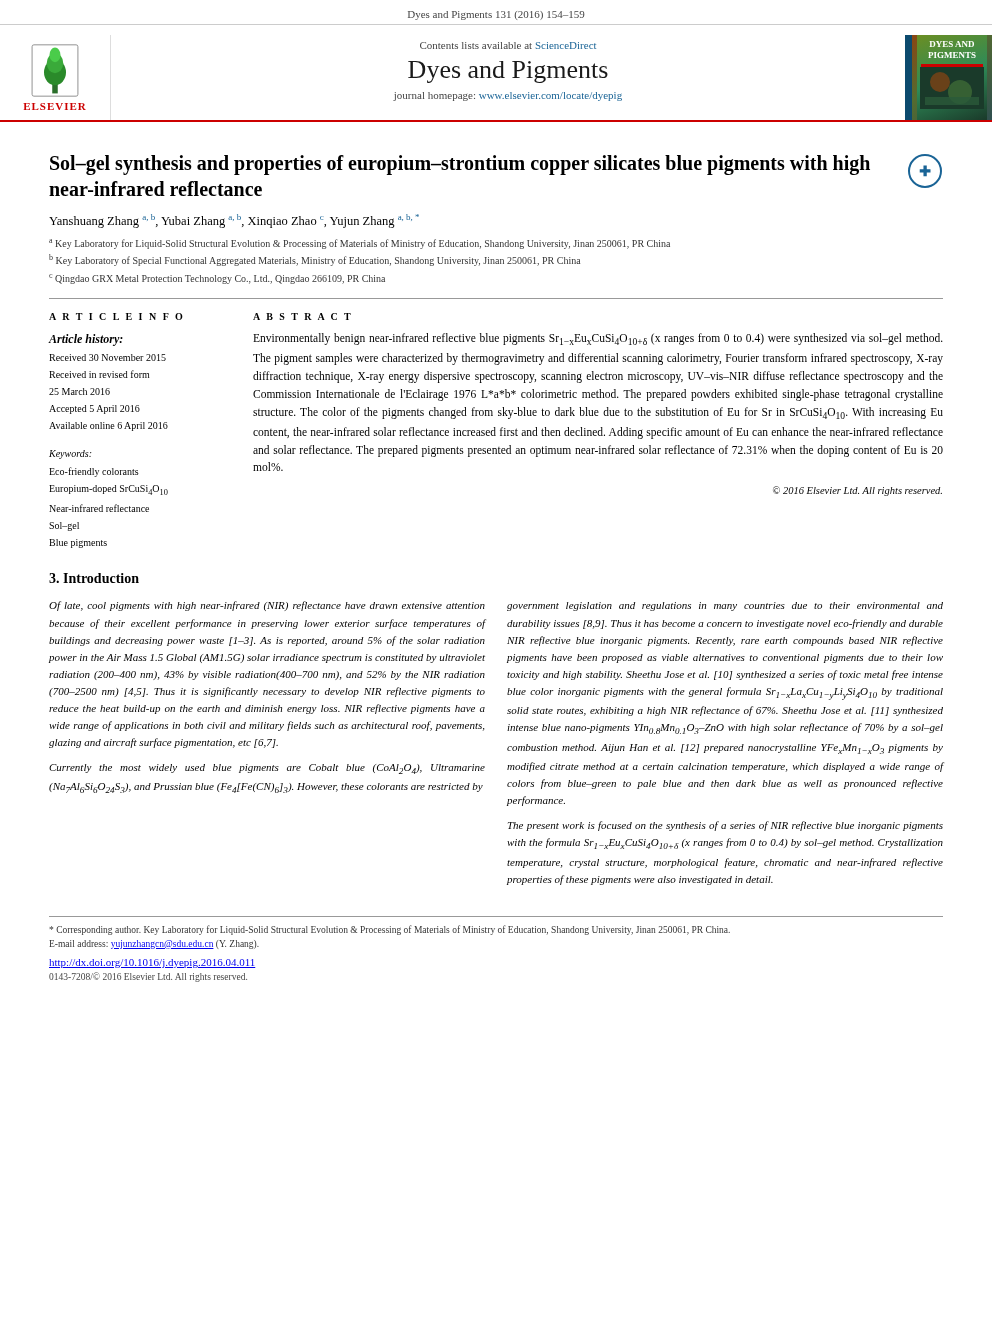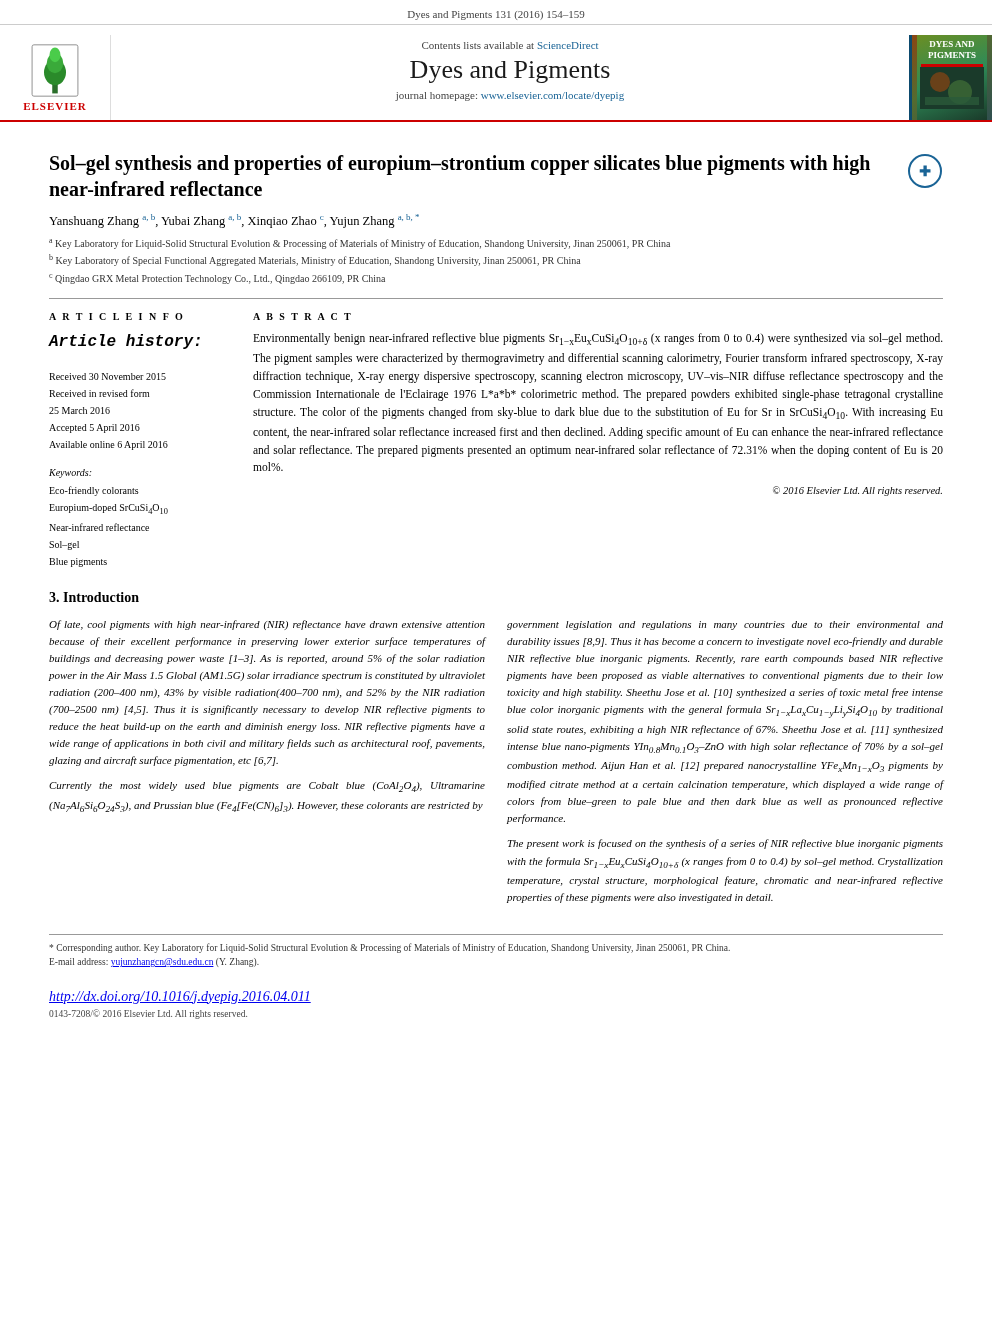--- a/index.html
+++ b/index.html
@@ -47,21 +47,21 @@
       font-weight: bold;
       color: #c00;
       letter-spacing: 1px;
       margin-top: 2px;
     }
     .journal-title-area {
       flex: 1;
       text-align: center;
       padding: 4px 10px 8px;
       border-left: 1px solid #ddd;
-      border-right: 3px solid #0c4a6e;
+      border-right: 7px solid #0c4a6e;
     }
     .sciencedirect-link {
       font-size: 11px;
       color: #444;
       margin-bottom: 4px;
     }
     .sciencedirect-link a { color: #1a6496; text-decoration: none; }
     .journal-main-title {
       font-size: 26px;
       font-weight: normal;
@@ -198,23 +198,22 @@
     }
 
     .article-history {
       font-size: 10px;
       line-height: 1.6;
       color: #000;
     }
     .article-history .ah-title {
       font-style: italic;
       font-weight: bold;
-      margin-bottom: 13px;
-      font-size: 16px;
-      font-family: Liberation Mono, monospace;
+      margin-bottom: 1px;
+      font-size: 12px;
     }
     .article-history .ah-row { margin-bottom: 1px; }
 
     .keywords-section {
       margin-top: 14px;
     }
     .keywords-section .kw-title {
       font-style: italic;
       font-size: 10px;
       margin-bottom: 4px;
@@ -265,24 +264,23 @@
 
     .footnote-section {
       border-top: 1px solid #999;
       margin-top: 20px;
       padding-top: 6px;
       font-size: 9.5px;
       color: #333;
       line-height: 1.5;
     }
     .doi-line {
-      margin-top: 19px;
-      font-size: 14px;
+      margin-top: 5px;
+      font-size: 11px;
       color: #1a6496;
-      font-style: italic;
     }
     .footer-bar {
       margin-top: 4px;
       font-size: 9.5px;
       color: #444;
     }
   </style>
 </head>
 <body>
 

